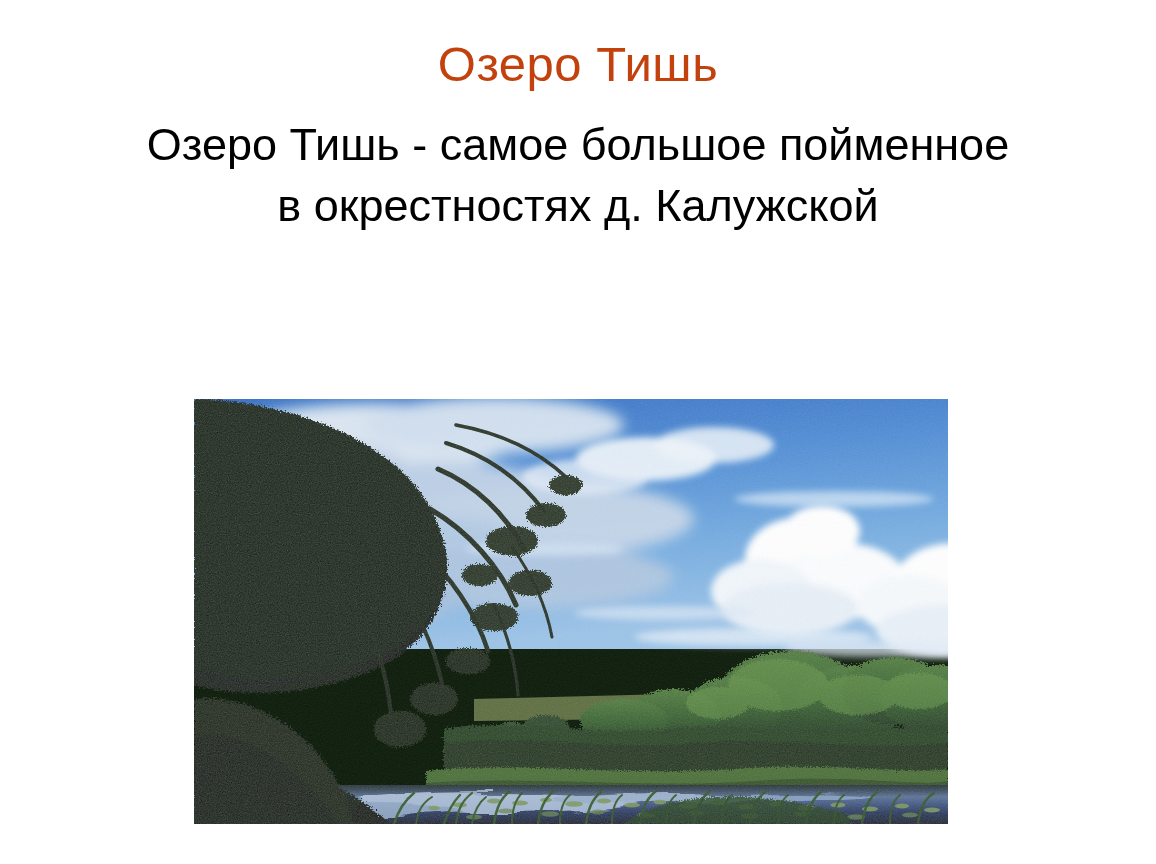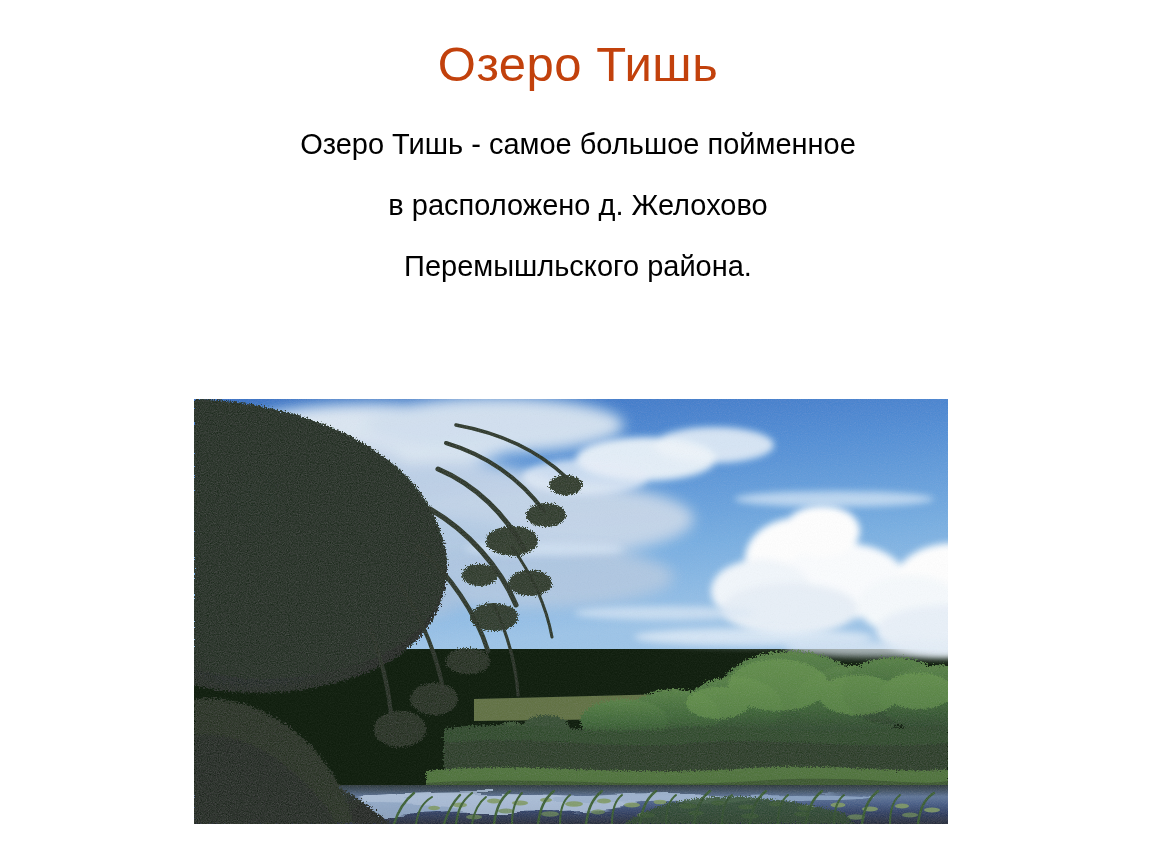--- a/index.html
+++ b/index.html
@@ -56,21 +56,21 @@
   }
 
   
   #body-text {
     position: absolute;
     left: 48px;
     top: 114px;
     width: 1060px;
     text-align: center;
     color: #000000;
-    font-size: 29px;
+    font-size: 45px;
     font-weight: 400;
     line-height: 61px;
   }
   #body-text .line {
     display: block;
     white-space: nowrap;
   }
 
   
   #photo {
@@ -90,22 +90,21 @@
 </style>
 </head>
 <body>
 
 <div id="slide">
 
   <div id="title">Озеро Тишь</div>
 
   <div id="body-text">
     <span class="line">Озеро Тишь - самое большое пойменное</span>
-    <span class="line">в расположено д. Желохово</span>
-    <span class="line">Перемышльского района.</span>
+    <span class="line">в окрестностях д. Калужской</span>
   </div>
 
   <div id="photo">
     <svg viewBox="0 0 754 425" preserveAspectRatio="none">
       <defs>
 
         <linearGradient id="sky" x1="0" y1="0" x2="0.25" y2="1">
           <stop offset="0%" stop-color="#2f6fc4"></stop>
           <stop offset="35%" stop-color="#4e8ed6"></stop>
           <stop offset="70%" stop-color="#76aee2"></stop>

